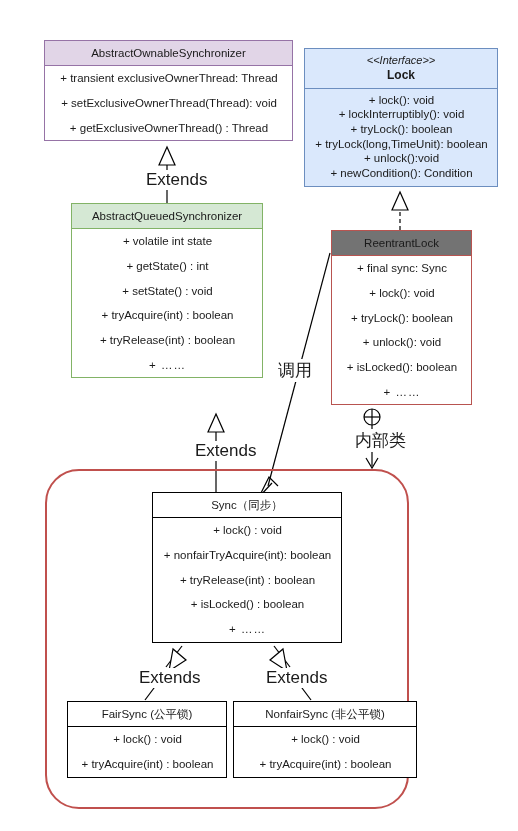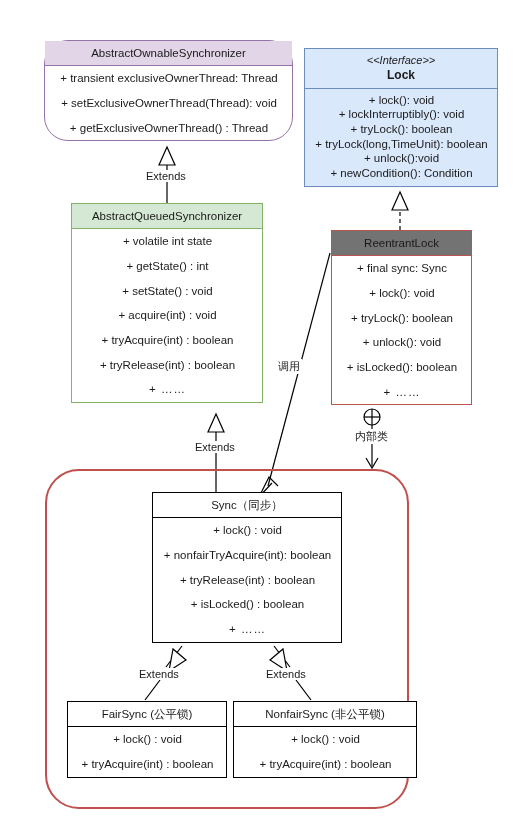--- a/index.html
+++ b/index.html
@@ -96,21 +96,21 @@
     position: absolute;
     box-sizing: border-box;
     border: 2px solid #c0504d;
     border-radius: 34px;
     background: transparent;
     z-index: 1;
   }
 
   .edge-label {
     position: absolute;
-    font-size: 11px;
+    font-size: 17px;
     color: #1a1a1a;
     background: #ffffff;
     padding: 0 2px;
     white-space: nowrap;
     z-index: 6;
   }
 </style>
 </head>
 <body>
 
@@ -174,21 +174,21 @@
   <div class="edge-label" style="left:276px; top:359px;">调用</div>
 
   <div class="edge-label" style="left:353px; top:429px;">内部类</div>
 
   <div class="edge-label" style="left:193px; top:441px;">Extends</div>
 
   <div class="edge-label" style="left:137px; top:668px;">Extends</div>
 
   <div class="edge-label" style="left:264px; top:668px;">Extends</div>
 
-  <div class="uml purple" style="left:44px; top:40px; width:249px;border-radius:24px;">
+  <div class="uml purple" style="left:44px; top:40px; width:249px;">
     <div class="hdr">AbstractOwnableSynchronizer</div>
     <div class="body">
       <div class="row">+ transient exclusiveOwnerThread: Thread</div>
       <div class="row">+ setExclusiveOwnerThread(Thread): void</div>
       <div class="row">+ getExclusiveOwnerThread() : Thread</div>
     </div>
   </div>
 
   <div class="uml blue" style="left:304px; top:48px; width:194px;">
     <div class="hdr">
@@ -204,21 +204,20 @@
       <div class="row tight">+ newCondition(): Condition</div>
     </div>
   </div>
 
   <div class="uml green" style="left:71px; top:203px; width:192px;">
     <div class="hdr">AbstractQueuedSynchronizer</div>
     <div class="body">
       <div class="row">+ volatile int state</div>
       <div class="row">+ getState() : int</div>
       <div class="row">+ setState() : void</div>
-      <div class="row">+ acquire(int) : void</div>
       <div class="row">+ tryAcquire(int) : boolean</div>
       <div class="row">+ tryRelease(int) : boolean</div>
       <div class="row dots">+ ……</div>
     </div>
   </div>
 
   <div class="uml red" style="left:331px; top:230px; width:141px;">
     <div class="hdr">ReentrantLock</div>
     <div class="body">
       <div class="row">+ final sync: Sync</div>

